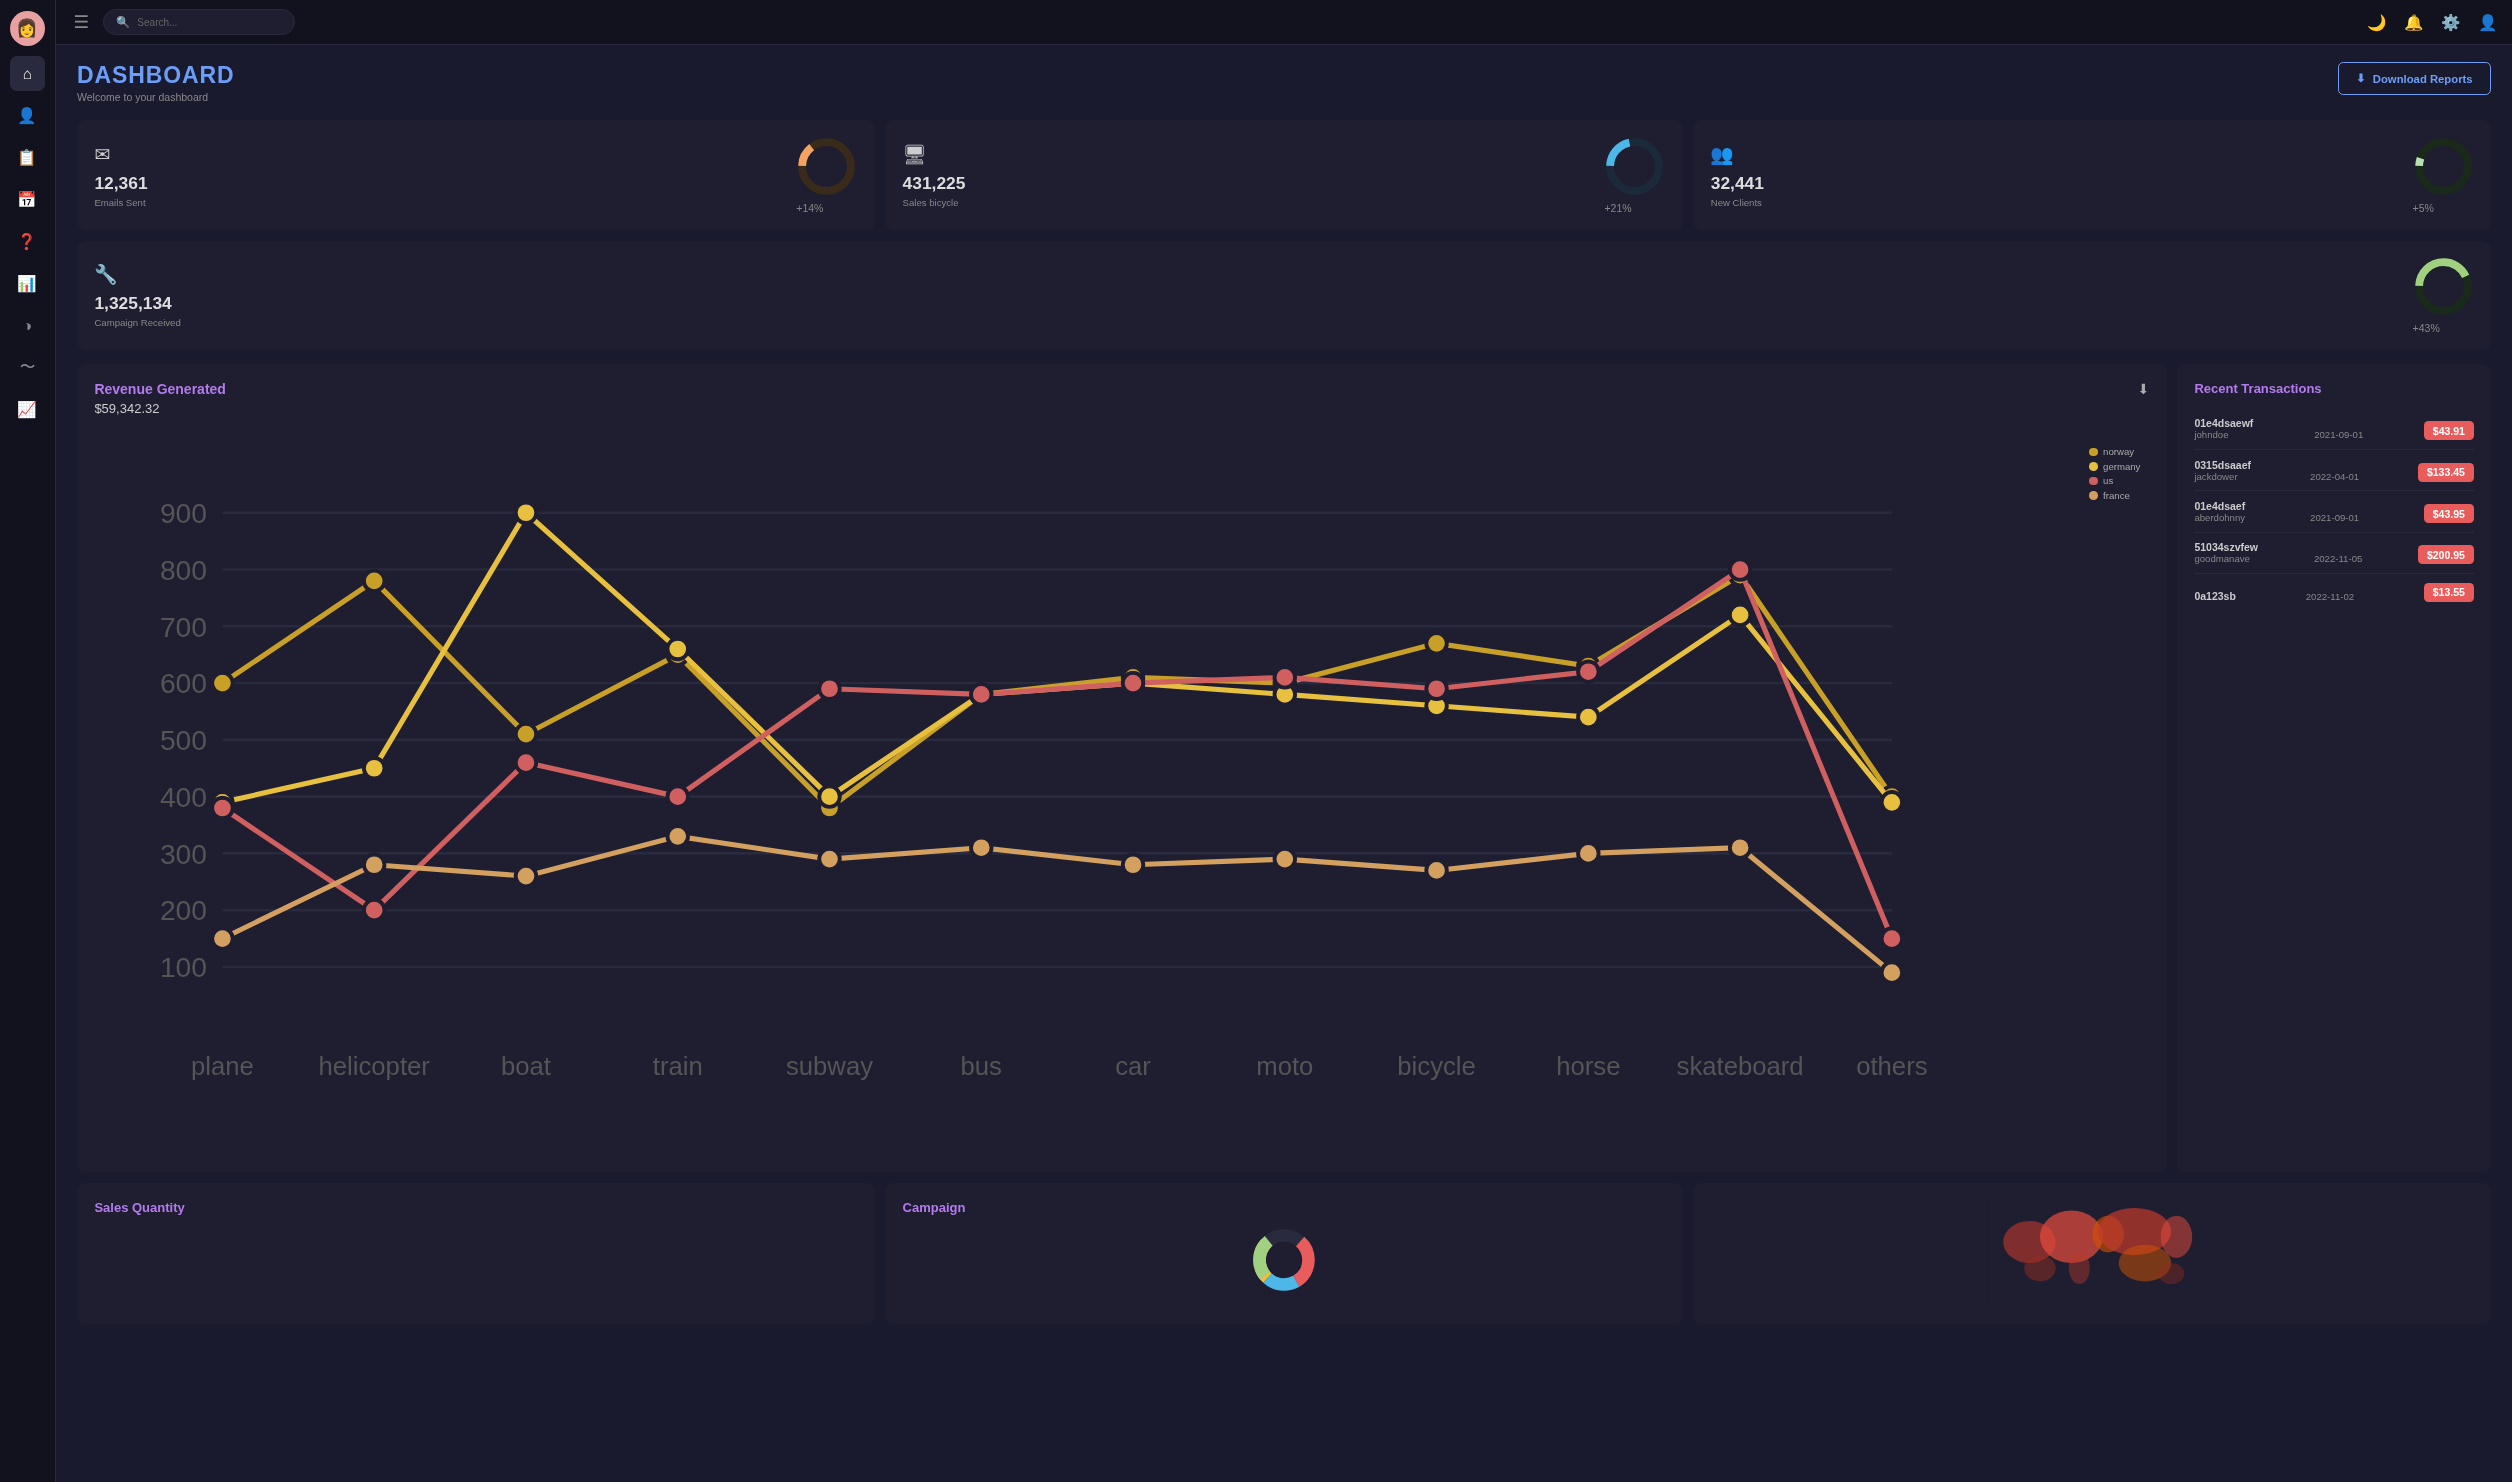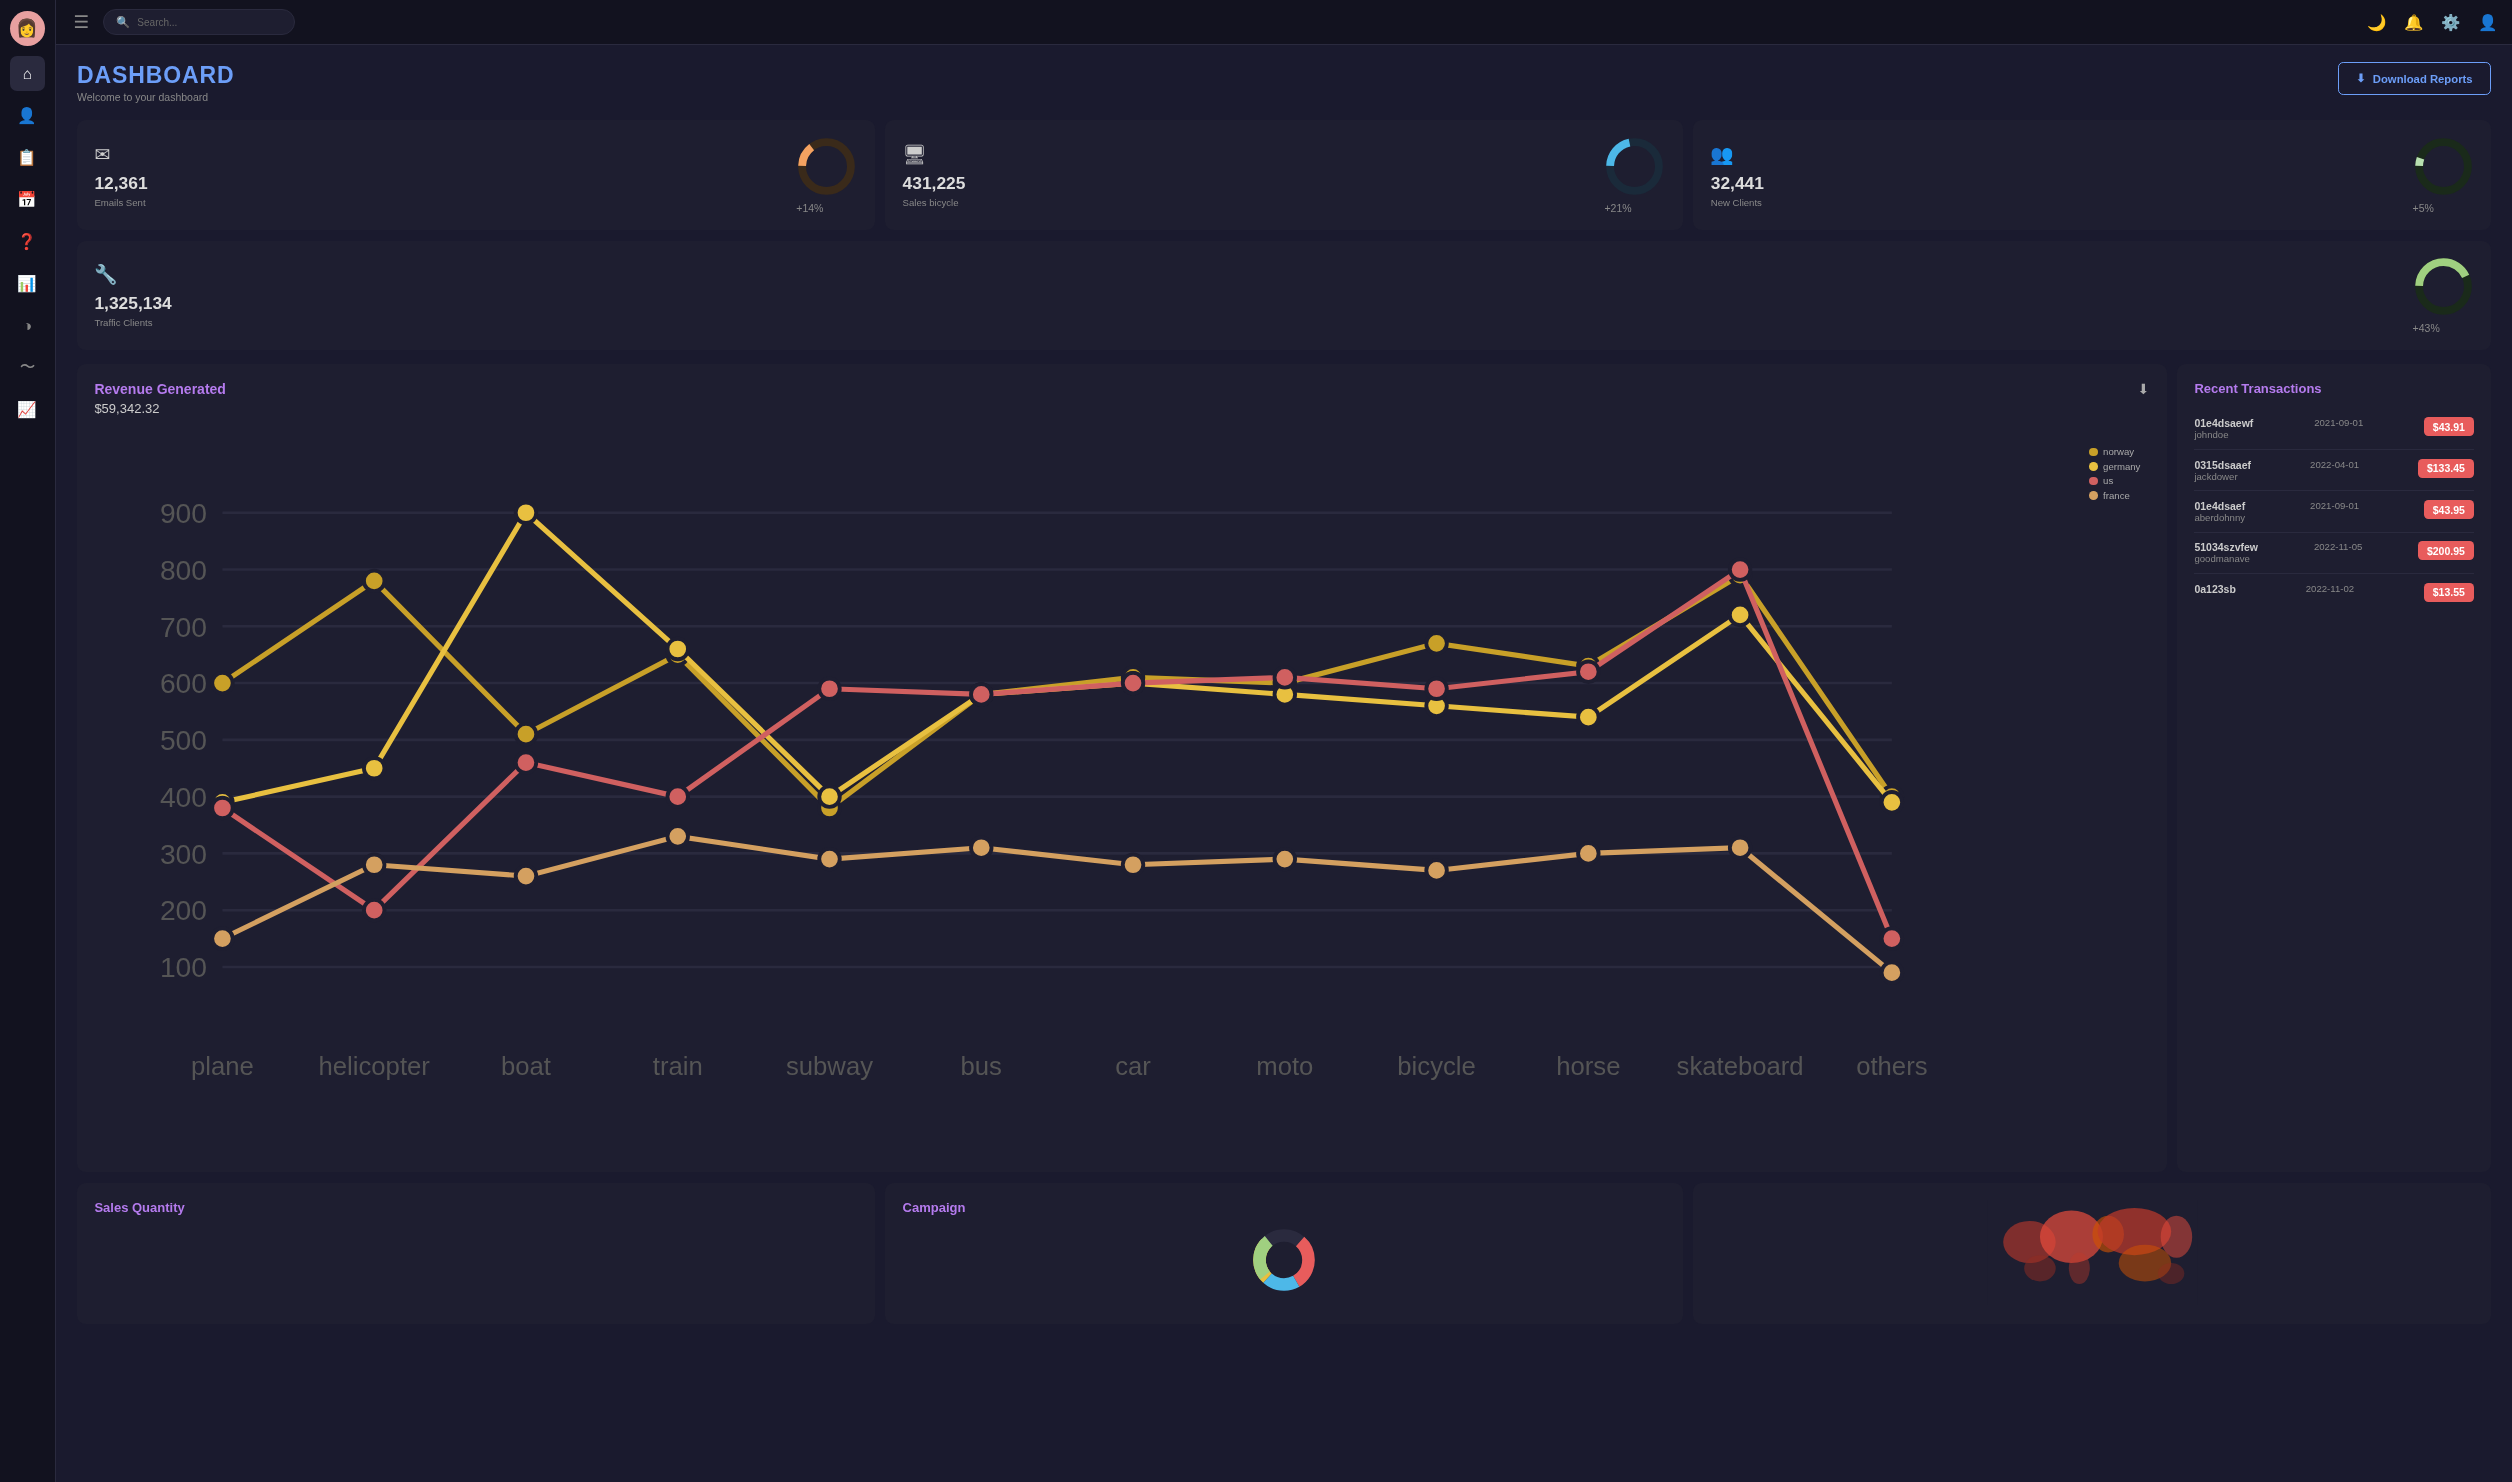--- a/index.html
+++ b/index.html
@@ -235,21 +235,21 @@
       padding: 17.4px;
     }
     .transactions-title {
       font-size: 13px;
       font-weight: 700;
       color: #b57bee;
       margin-bottom: 12.2px;
     }
     .transaction-item {
       display: flex;
-      align-items: flex-start;
+      align-items: flex-end;
       justify-content: space-between;
       padding: 8.7px 0;
       border-bottom: 0.9px solid #2a2a3e;
       gap: 7px;
     }
     .transaction-item:last-child { border-bottom: none; }
     .tx-info {}
     .tx-id { color: #ccc; font-size: 10.5px; font-weight: 600; }
     .tx-user { color: #888; font-size: 9.6px; }
     .tx-date { color: #888; font-size: 9.6px; flex: 0 0 79px; text-align: center; }
@@ -407,21 +407,21 @@
       <div class="stat-percent">+5%</div>
     </div>
   </div>
       </div>
 
     <div class="stat-cards-wide">
       <div class="stat-card-wide" id="traffic-card">
   <div class="stat-info">
     <div class="stat-icon">🔧</div>
     <div class="stat-value">1,325,134</div>
-    <div class="stat-label">Traffic Clients</div>
+    <div class="stat-label">Campaign Received</div>
   </div>
   <div class="stat-chart">
     <svg viewBox="0 0 70 70" width="61" height="61">
     <circle cx="35" cy="35" r="28" fill="none" stroke="#1a2a1a" stroke-width="9"></circle>
     <circle cx="35" cy="35" r="28" fill="none" stroke="#a0d080" stroke-width="9" stroke-dasharray="75.64955109844222 100.2796375025862" stroke-dashoffset="43.982297150257104" transform="rotate(-90 35 35)"></circle>
   </svg>
     <div class="stat-percent">+43%</div>
   </div>
 </div>
     </div>

